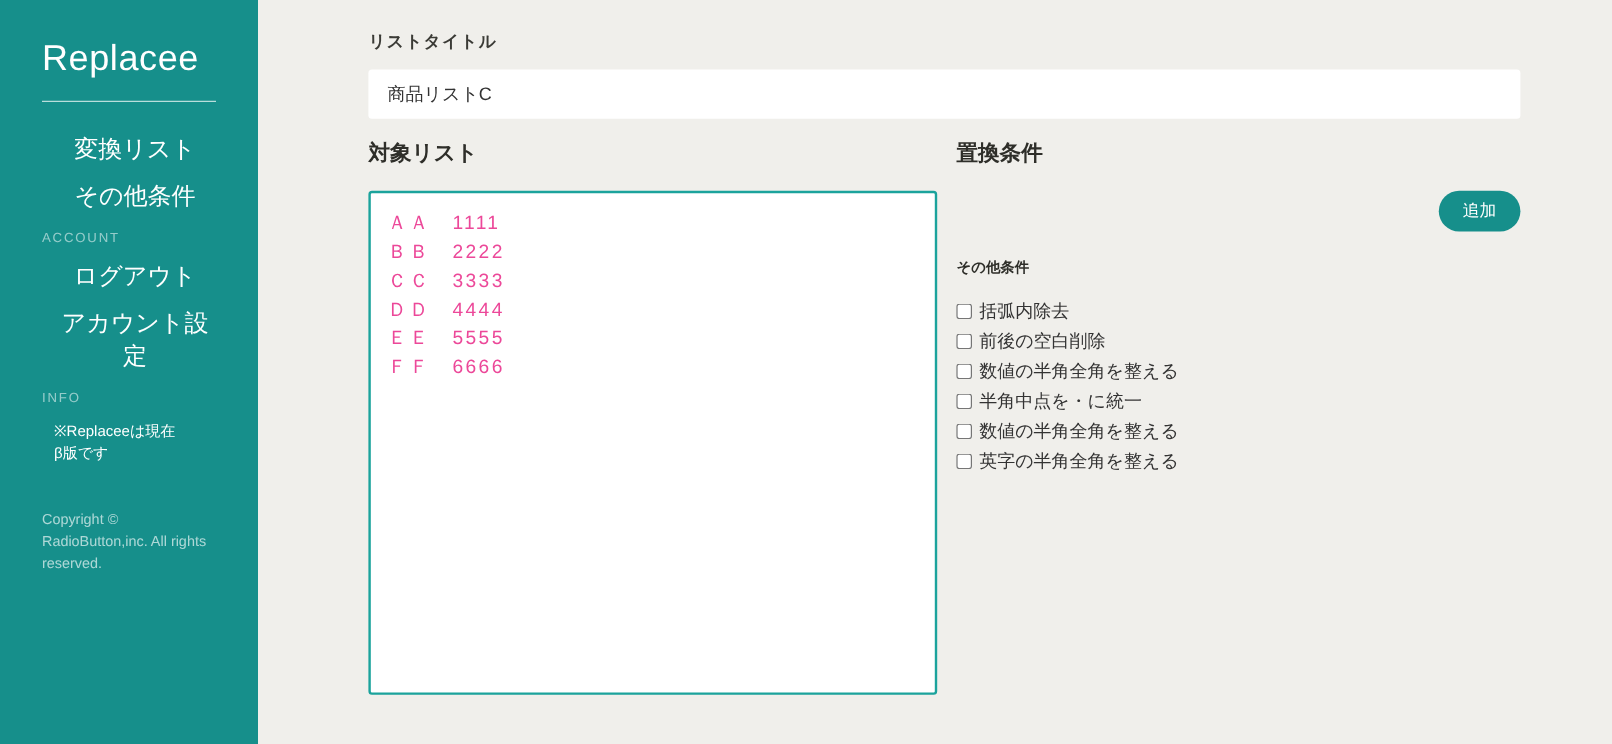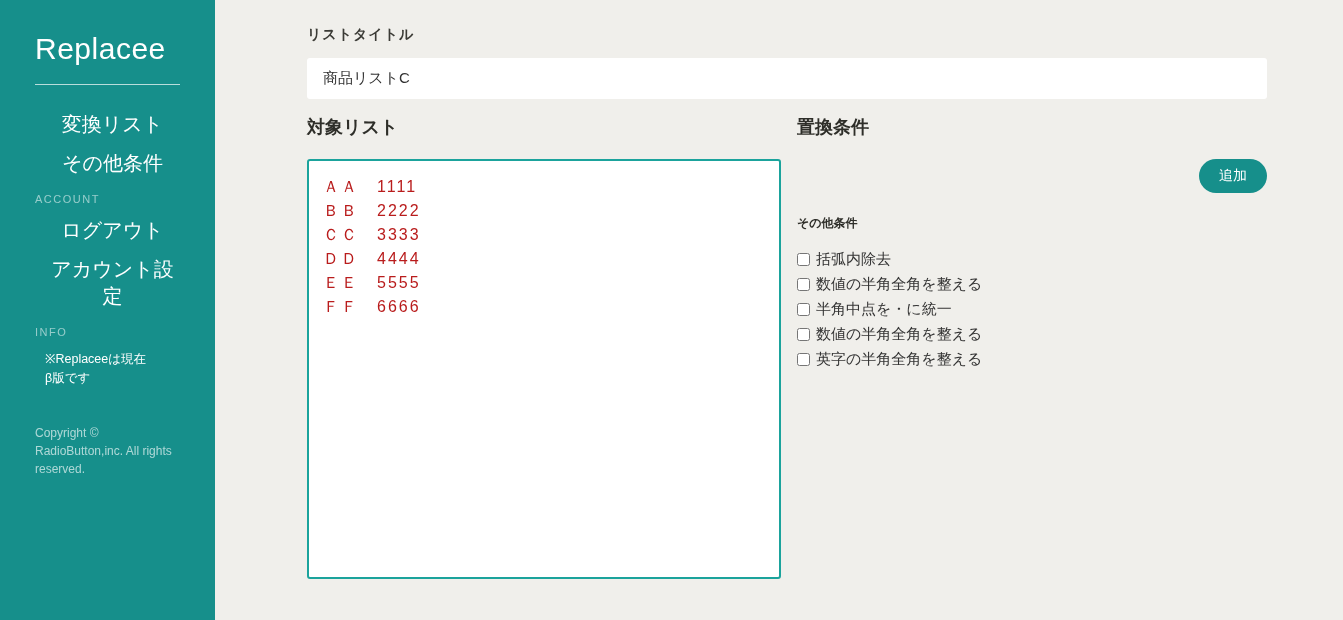--- a/index.html
+++ b/index.html
@@ -102,21 +102,21 @@
     width: 100%;
     height: 420px;
     resize: none;
     border: 2px solid #1ba39c;
     border-radius: 3px;
     background: #fff;
     padding: 14px 14px;
     font-size: 16px;
     font-family: inherit;
     line-height: 1.5;
-    color: #b91c1c;
+    color: #ec4899;
     letter-spacing: 2px;
     outline: none;
   }
   .add-row {
     display: flex;
     justify-content: flex-end;
     margin-bottom: 22px;
   }
   .add-btn {
     background: #168f8b;
@@ -190,20 +190,24 @@
         <button class="add-btn">追加</button>
       </div>
       <div class="sub-title">その他条件</div>
 
       <div class="check-row">
         <input type="checkbox" style="">
         <label>括弧内除去</label>
       </div>
       <div class="check-row">
         <input type="checkbox" style="">
+        <label>前後の空白削除</label>
+      </div>
+      <div class="check-row">
+        <input type="checkbox" style="">
         <label>数値の半角全角を整える</label>
       </div>
       <div class="check-row">
         <input type="checkbox" style="">
         <label>半角中点を・に統一</label>
       </div>
       <div class="check-row">
         <input type="checkbox" style="">
         <label>数値の半角全角を整える</label>
       </div>

